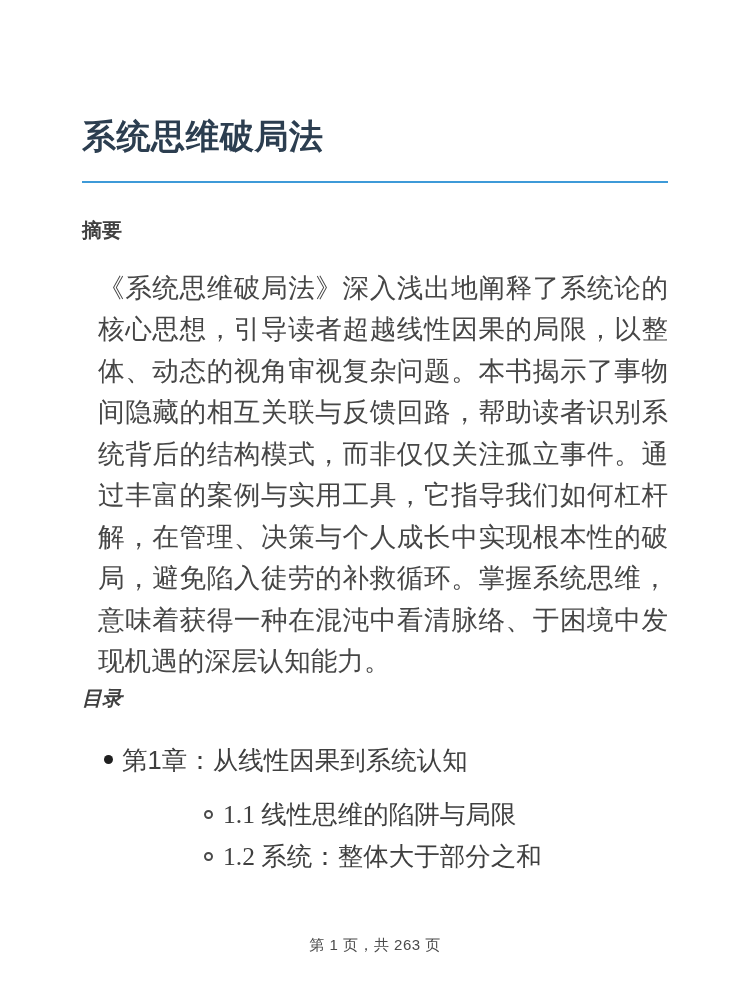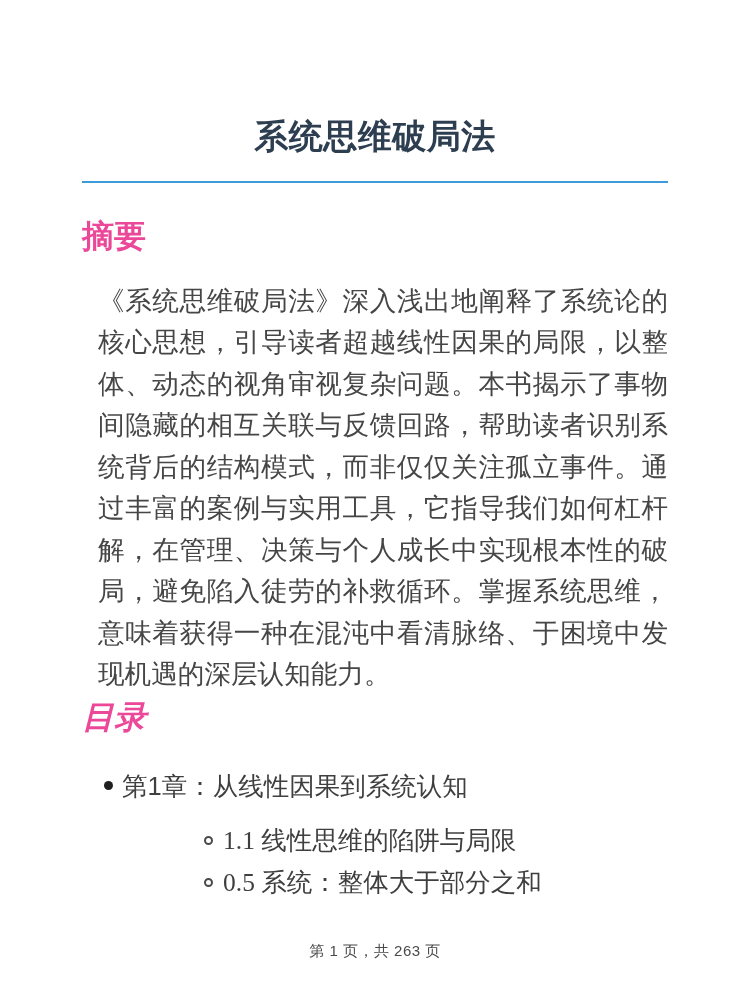--- a/index.html
+++ b/index.html
@@ -22,34 +22,33 @@
     background: #ffffff;
     overflow: hidden;
   }
   .doc-title {
     margin: 0;
     font-size: 34px;
     line-height: 1.2;
     font-weight: 700;
     color: #2c3e50;
     letter-spacing: 0.5px;
-    text-align: center;
   }
   .title-divider {
     margin-top: 24px;
     height: 0;
     border: none;
     border-top: 2px solid #3e9ad8;
     width: 100%;
   }
   .section-heading {
-    font-size: 32px;
+    font-size: 20px;
     line-height: 1.1;
     font-weight: 700;
-    color: #ec4899;
+    color: #404040;
     margin: 0;
   }
   .abstract-heading { margin-top: 36px; }
   .toc-heading { margin-top: 4px; font-style: italic; }
   .abstract-text {
     margin: 27px 0 0 16px;
     font-size: 26.6px;
     line-height: 41.5px;
     color: #464646;
     text-align: justify;
@@ -97,21 +96,21 @@
     width: 5px;
     height: 5px;
     border-radius: 50%;
     border: 2px solid #4a4a4a;
     background: transparent;
   }
   .page-footer {
     position: absolute;
     left: 0;
     right: 0;
-    bottom: 39px;
+    bottom: 45px;
     text-align: center;
     font-size: 15px;
     color: #4a4a4a;
     letter-spacing: 0.5px;
   }
 </style>
 </head>
 <body>
 
 <div class="page">
@@ -130,21 +129,21 @@
     <li class="toc-item">
       <span class="bullet-disc"></span>
       <span>第1章：从线性因果到系统认知</span>
       <ul class="toc-sublist">
         <li class="toc-subitem">
           <span class="bullet-circle"></span>
           <span>1.1 线性思维的陷阱与局限</span>
         </li>
         <li class="toc-subitem">
           <span class="bullet-circle"></span>
-          <span>0.5 系统：整体大于部分之和</span>
+          <span>1.2 系统：整体大于部分之和</span>
         </li>
       </ul>
     </li>
   </ul>
 
   <div class="page-footer">第 1 页，共 263 页</div>
 
 </div>
 
 </body></html>

